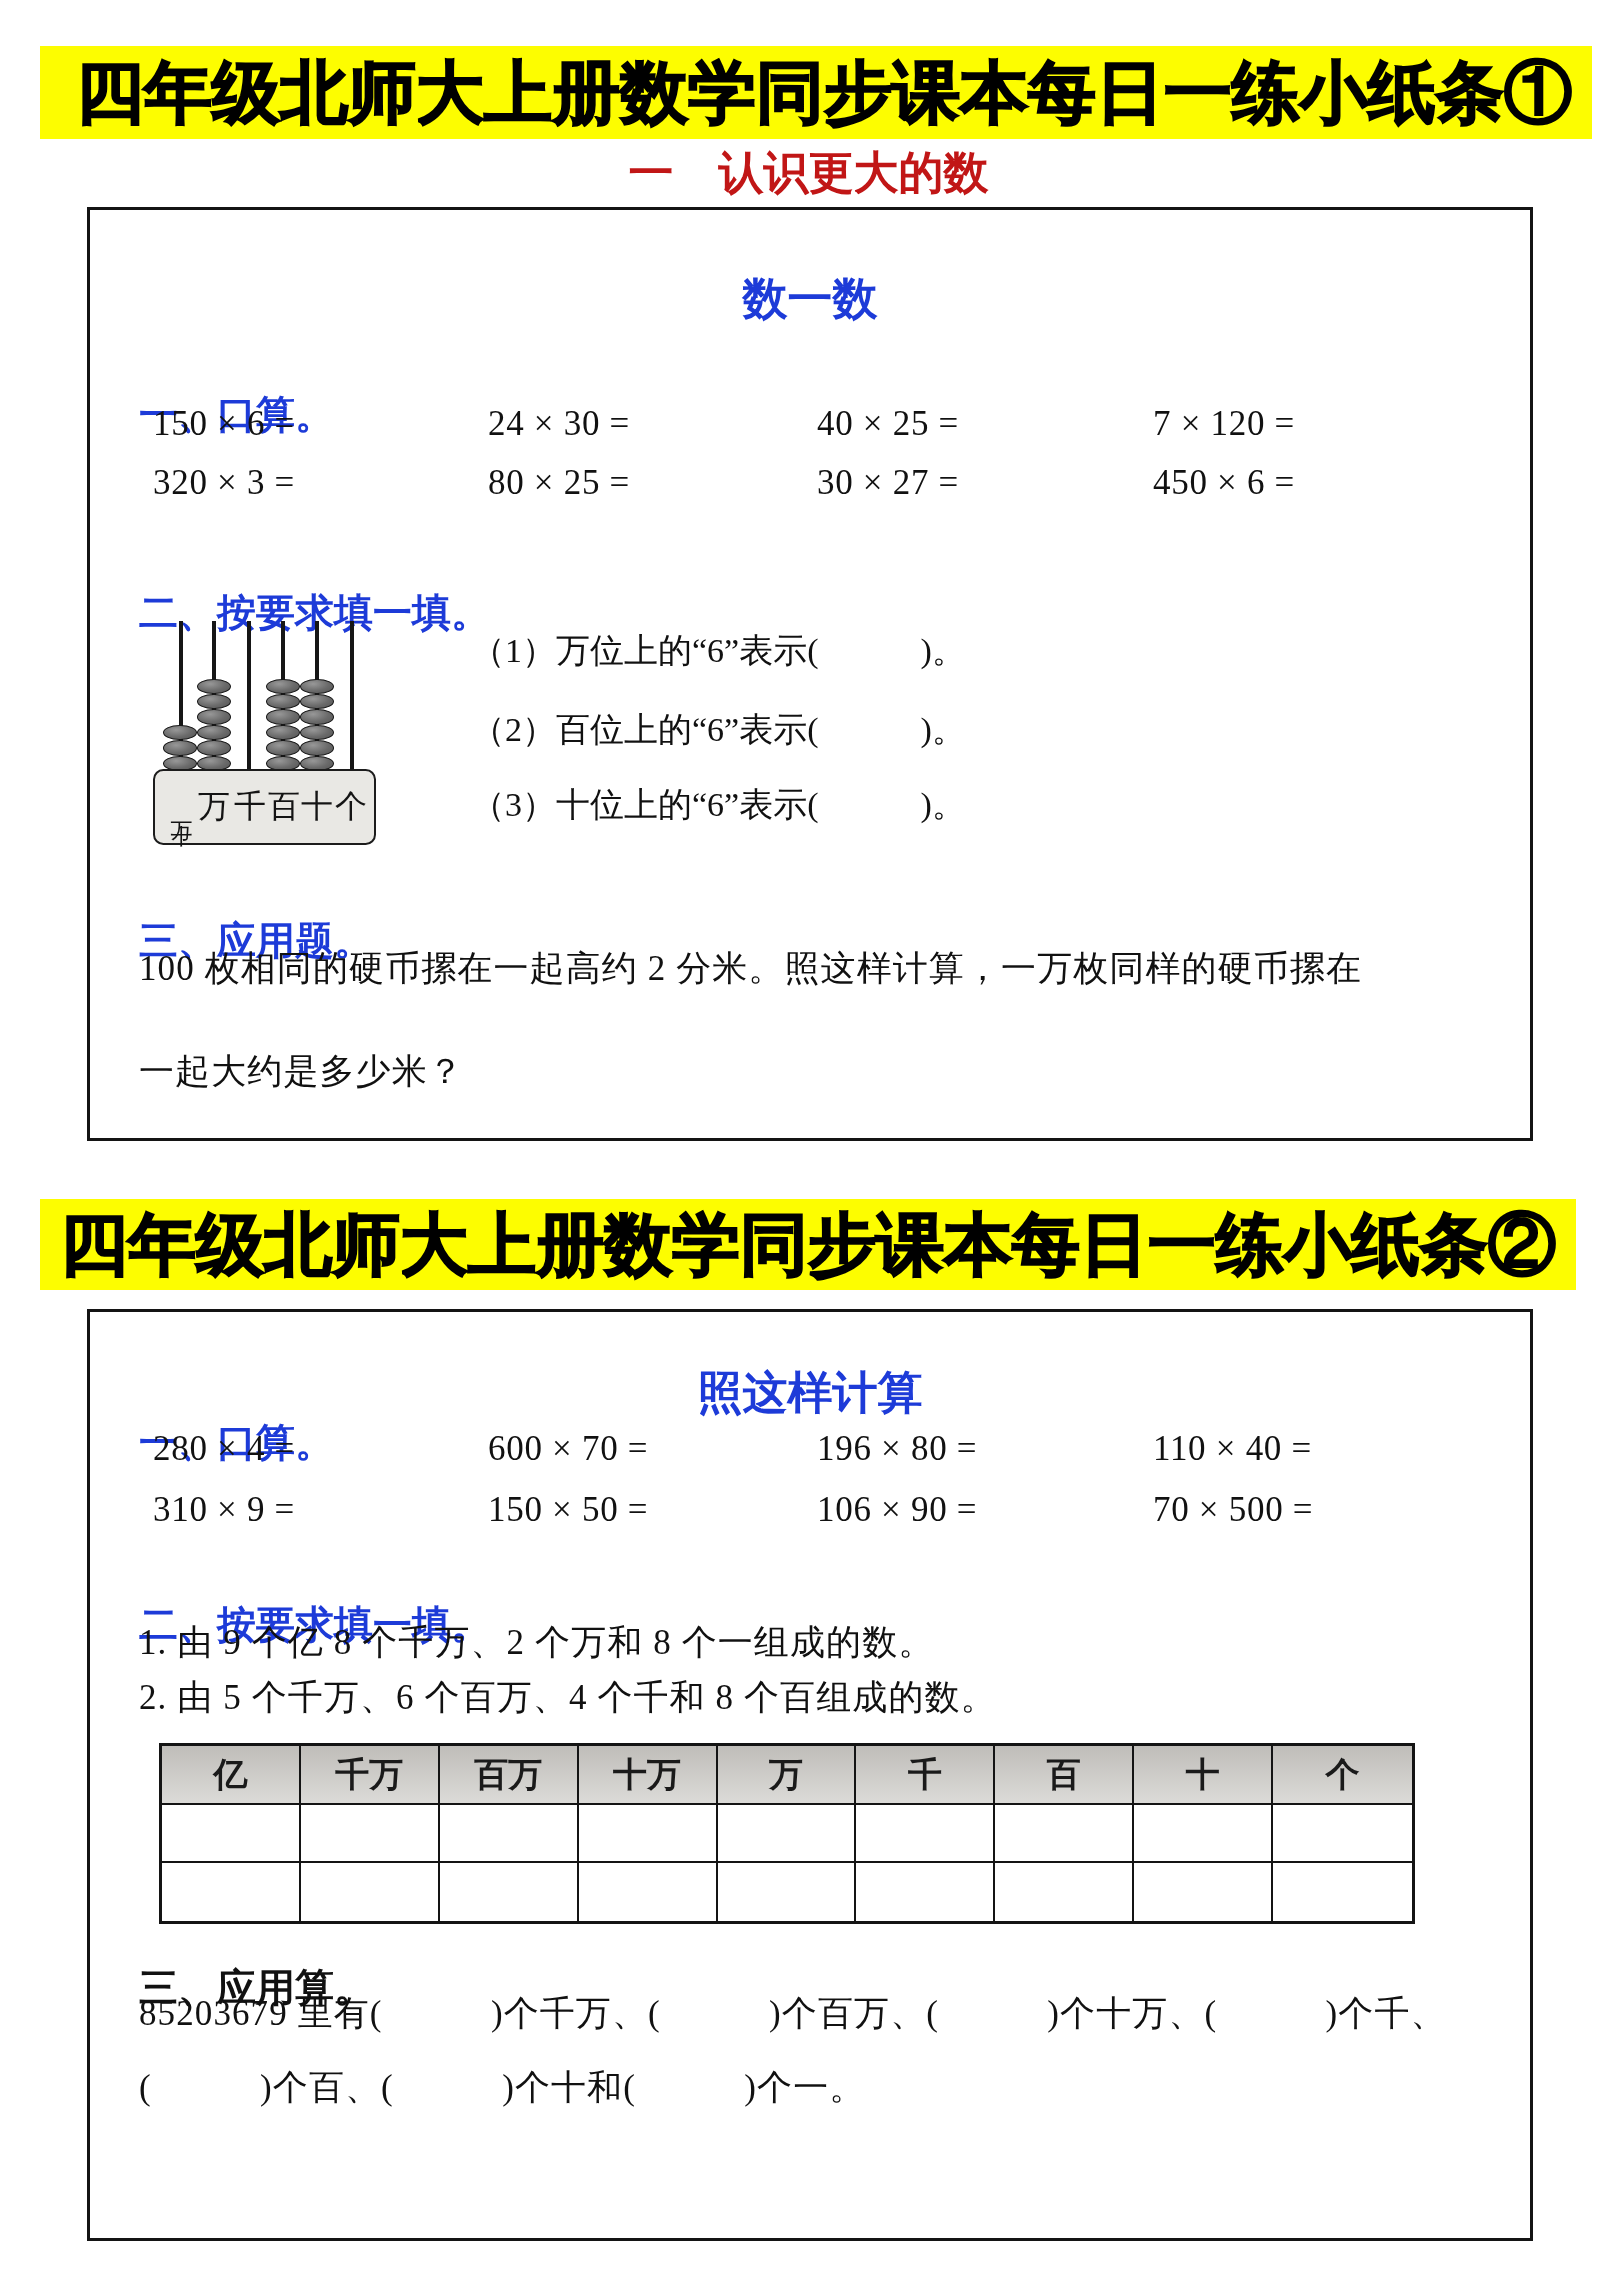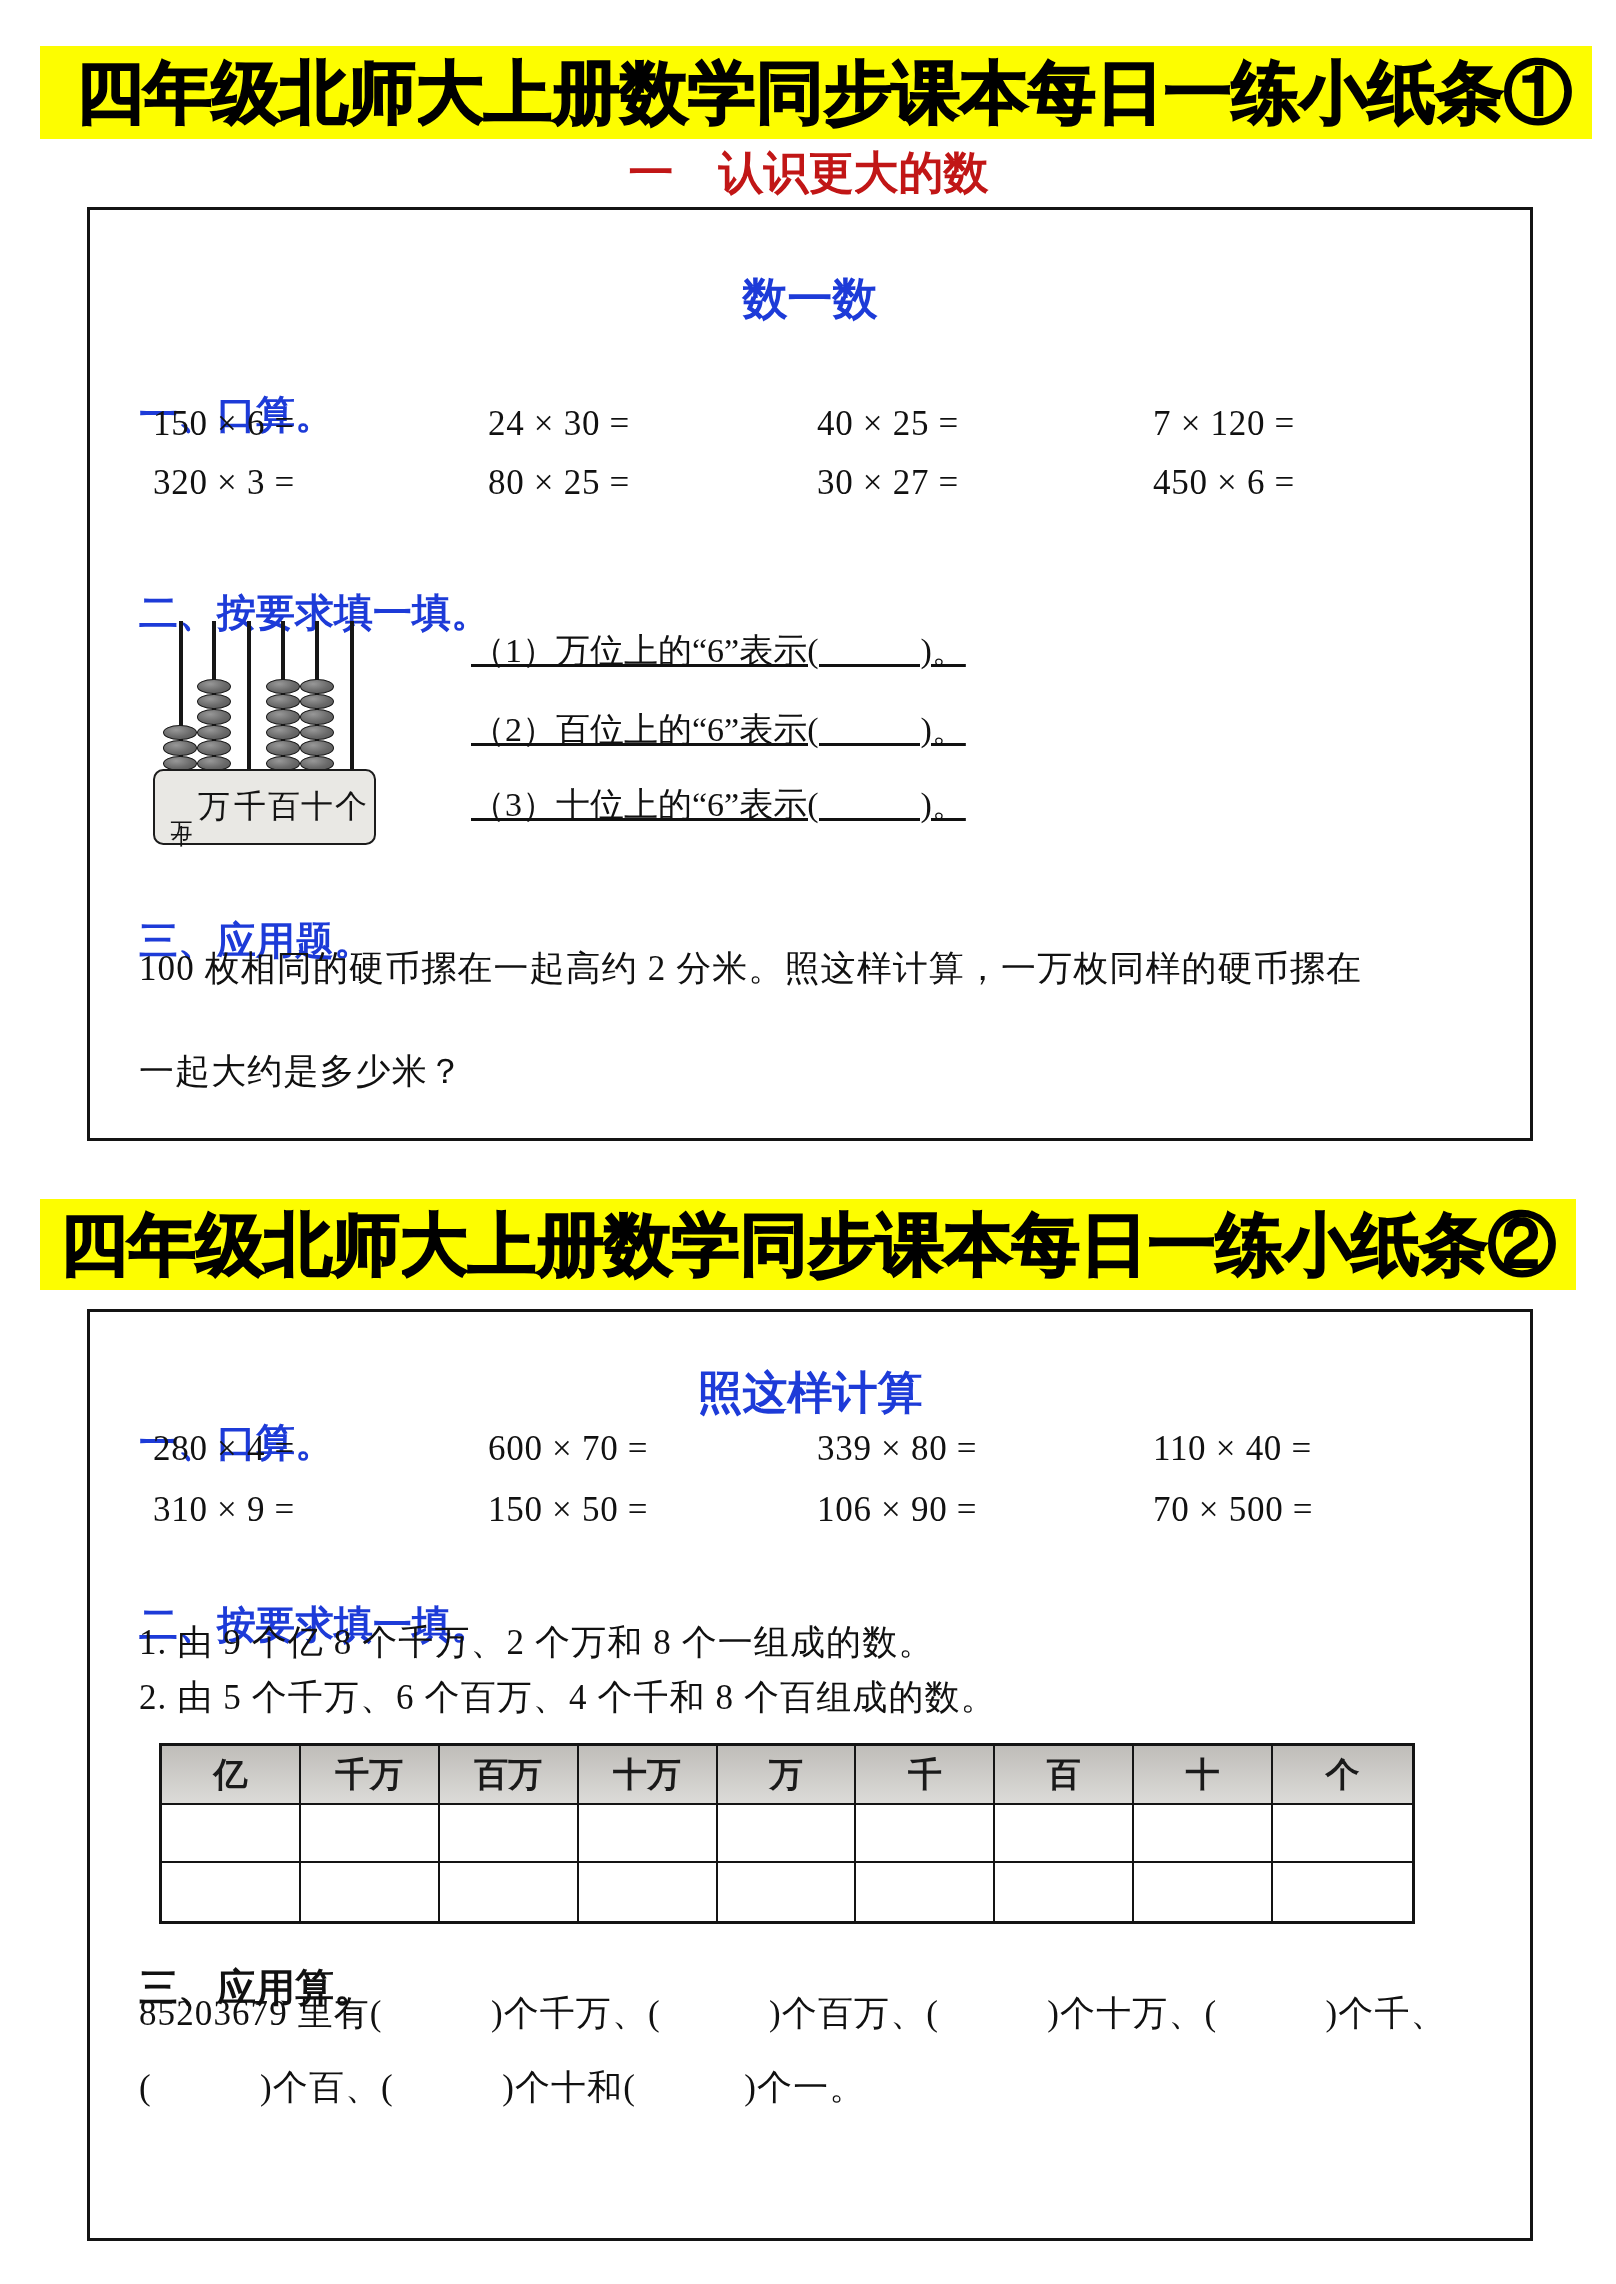--- a/index.html
+++ b/index.html
@@ -35,21 +35,21 @@
                font:700 45px "Liberation Sans",sans-serif;color:var(--accent-blue);white-space:nowrap;}
   .heading{left:49px;font:700 39px "Liberation Sans",sans-serif;color:var(--accent-blue);white-space:nowrap;}
   .heading.black{color:var(--ink);}
 
   .oral-row{left:0;width:100%;height:47px;}
   .oral{position:absolute;top:0;font:400 35px "Liberation Serif",serif;
         letter-spacing:0.7px;white-space:nowrap;margin-left:8px;}
   .oral.c0{left:55px}.oral.c1{left:390px}.oral.c2{left:719px}.oral.c3{left:1055px}
 
   .bodyline{left:49px;font:400 35px "Liberation Serif",serif;letter-spacing:1.1px;white-space:nowrap;}
-  .question{left:381px;font:400 34px "Liberation Serif",serif;white-space:nowrap;text-decoration:underline;}
+  .question{left:381px;font:400 34px "Liberation Serif",serif;white-space:nowrap;}
 
   
   .abacus{left:63px;top:411px;width:223px;height:224px;}
   .abacus .rod{position:absolute;top:0;width:3.7px;height:150px;background:#161616;}
   .bead-stack{position:absolute;bottom:74px;width:34px;display:flex;flex-direction:column;}
   .bead{width:34px;height:15.4px;border-radius:50%;box-sizing:border-box;
         background:radial-gradient(ellipse at 38% 30%,#989898,#6a6a6a 55%,#545454);
         border:1.5px solid #161616;}
   .abacus-base{position:absolute;left:0;bottom:0;width:223px;height:76px;
                background:var(--base-fill);border:2.9px solid #1c1c1c;border-radius:10.3px;box-sizing:border-box;}
@@ -161,21 +161,21 @@
     <span>四年级北师大上册数学同步课本每日一练小纸条②</span>
   </div>
 
   <section class="sheet" id="sheet2">
     <h2 class="sheet-title" style="top:13.2px">照这样计算</h2>
 
     <h3 class="heading" style="top:65px">一、口算。</h3>
     <div class="oral-row" style="top:117px">
       <span class="oral c0">280 × 4 =</span>
       <span class="oral c1">600 × 70 =</span>
-      <span class="oral c2">339 × 80 =</span>
+      <span class="oral c2">196 × 80 =</span>
       <span class="oral c3">110 × 40 =</span>
     </div>
     <div class="oral-row" style="top:178px">
       <span class="oral c0">310 × 9 =</span>
       <span class="oral c1">150 × 50 =</span>
       <span class="oral c2">106 × 90 =</span>
       <span class="oral c3">70 × 500 =</span>
     </div>
 
     <h3 class="heading" style="top:247px">二、按要求填一填。</h3>

